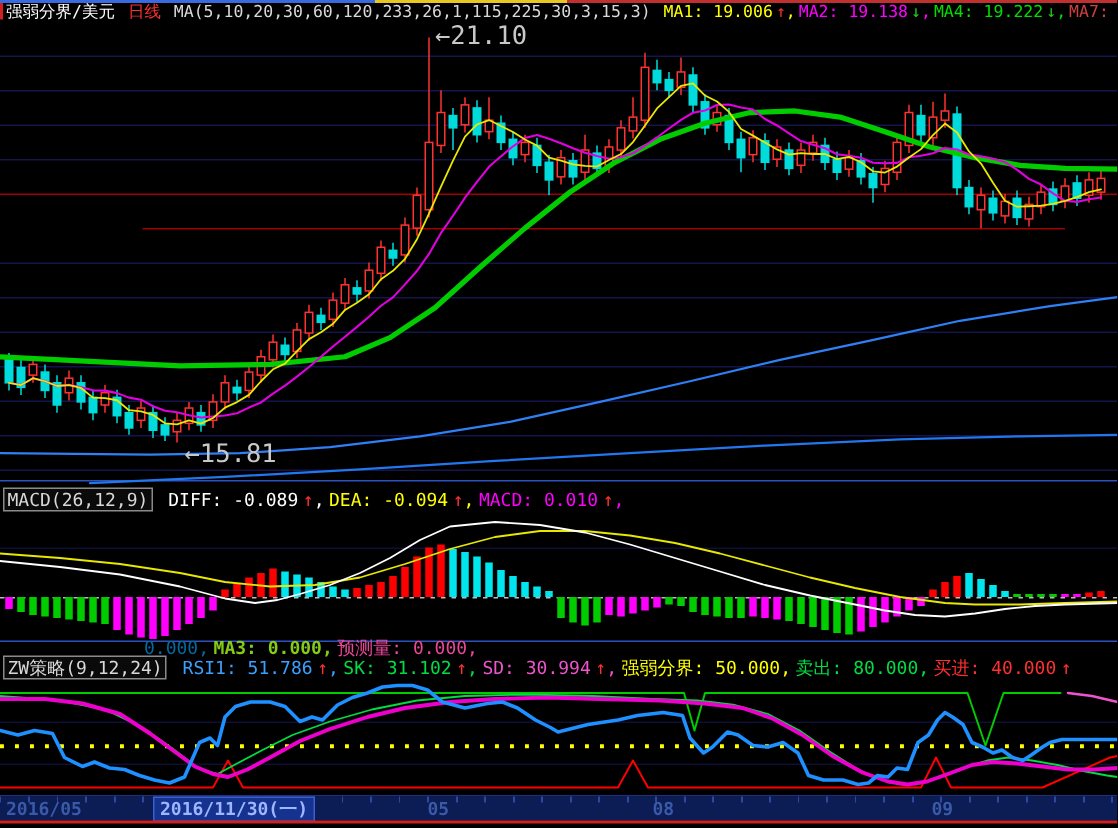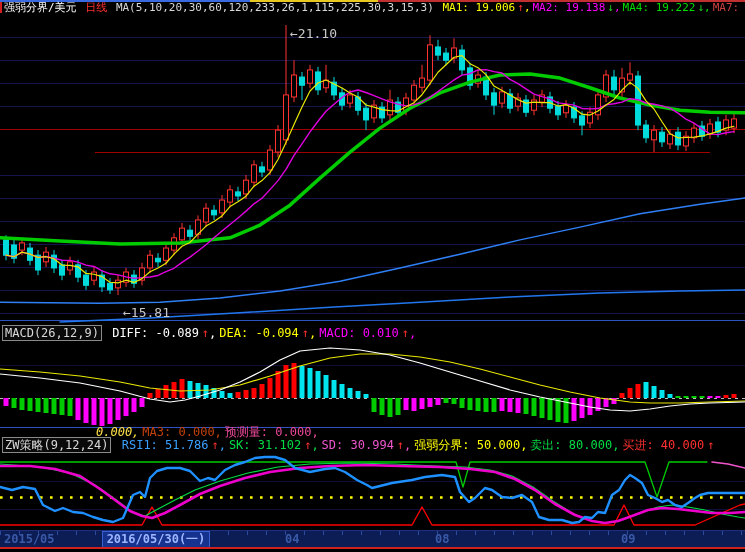--- a/index.html
+++ b/index.html
@@ -12,21 +12,21 @@
   .leftnotch{position:absolute;top:2px;left:0;width:2px;height:11px;background:#d02020;}
   .hdr{position:absolute;top:1px;left:4px;right:0;height:13px;white-space:nowrap;overflow:hidden;
        font-size:11px;line-height:13px;letter-spacing:0;}
   .hdr span{margin-right:2px;}
   .row{position:absolute;white-space:nowrap;font-size:12px;line-height:13px;z-index:3;}
   .row span{margin-right:3px;}
   .boxlabel{border:1px solid #8a8a8a;background:#0a0a0a;color:#d8d8d8;padding:0 2px;}
   #chart-svg{position:absolute;top:0;left:0;z-index:1;}
   .title{position:absolute;left:28px;top:30px;color:#ffff00;font-size:21px;font-weight:bold;
          z-index:2;font-family:"DejaVu Sans",sans-serif;}
-  .ann{position:absolute;color:#c8c8c8;font-size:13px;z-index:2;margin-top:12px;}
+  .ann{position:absolute;color:#c8c8c8;font-size:17px;z-index:2;}
   .axis{position:absolute;left:0;top:531px;width:745px;height:16px;background:#0c1c55;z-index:2;}
   .axis-ticks{position:absolute;top:0;left:0;right:0;height:4px;
               background:repeating-linear-gradient(90deg,#2a4aa0 0 1px,transparent 1px 19px);}
   .axis .lbl{position:absolute;top:1px;font-size:12px;font-weight:bold;color:#3a5aa8;}
   .selbox{position:absolute;left:102px;top:0px;width:106px;height:15px;background:#16328f;
           border:1px solid #3a5fd0;color:#9db6ff;font-size:12px;font-weight:bold;
           text-align:center;line-height:14px;}
   .botline{position:absolute;left:0;top:547px;width:745px;height:2px;background:#d02020;z-index:2;}
 </style>
 </head>
@@ -365,30 +365,30 @@
     </svg>
 
   <div class="ann" style="left:290px;top:14px;">←21.10</div>
   <div class="ann" style="left:123px;top:293px;">←15.81</div>
 
   <div class="row" style="left:2px;top:327px;">
     <span class="boxlabel">MACD(26,12,9)</span>
     <span id="macd-values"><span style="color: rgb(255, 255, 255);">DIFF: -0.089</span><span style="color: rgb(255, 48, 48); margin-right: 0px;">↑</span><span style="color: rgb(255, 255, 255);">,</span><span style="color: rgb(255, 255, 0);">DEA: -0.094</span><span style="color: rgb(255, 48, 48); margin-right: 0px;">↑</span><span style="color: rgb(255, 255, 0);">,</span><span style="color: rgb(255, 0, 255);">MACD: 0.010</span><span style="color: rgb(255, 48, 48); margin-right: 0px;">↑</span><span style="color: rgb(255, 0, 255);">,</span></span>
   </div>
 
-  <div class="row" style="left:96px;top:426px;" id="zw-row1"><span style="color: #fde047; font-style: italic;">0.000,</span><span style="color: #c2410c;">MA3: 0.000,</span><span style="color: #ec4899;">预测量: 0.000,</span></div>
+  <div class="row" style="left:96px;top:426px;" id="zw-row1"><span style="color: #0369a1;">0.000,</span><span style="color: #84cc16; font-weight: bold;">MA3: 0.000,</span><span style="color: #ec4899;">预测量: 0.000,</span></div>
 
   <div class="row" style="left:2px;top:439px;">
     <span class="boxlabel">ZW策略(9,12,24)</span>
     <span id="zw-values"><span style="color: rgb(58, 160, 255);">RSI1: 51.786</span><span style="color: rgb(255, 48, 48); margin-right: 0px;">↑</span><span style="color: rgb(58, 160, 255);">,</span><span style="color: rgb(0, 221, 68);">SK: 31.102</span><span style="color: rgb(255, 48, 48); margin-right: 0px;">↑</span><span style="color: rgb(0, 221, 68);">,</span><span style="color: rgb(238, 85, 204);">SD: 30.994</span><span style="color: rgb(255, 48, 48); margin-right: 0px;">↑</span><span style="color: rgb(238, 85, 204);">,</span><span style="color: rgb(255, 255, 0);">强弱分界: 50.000,</span><span style="color: rgb(0, 221, 68);">卖出: 80.000,</span><span style="color: rgb(255, 48, 48);">买进: 40.000</span><span style="color: rgb(255, 48, 48); margin-right: 0px;">↑</span></span>
   </div>
 
   <div class="axis">
     <div class="axis-ticks"></div>
-    <div class="lbl" style="left:4px;">2015/05</div>
-    <div class="selbox">2016/05/30(一)</div>
-    <div class="lbl" id="month-0" style="left: 285px;">04</div>
+    <div class="lbl" style="left:4px;">2016/05</div>
+    <div class="selbox">2016/11/30(一)</div>
+    <div class="lbl" id="month-0" style="left: 285px;">05</div>
     <div class="lbl" id="month-1" style="left: 435px;">08</div>
     <div class="lbl" id="month-2" style="left: 621px;">09</div>
   </div>
 
   <div class="botline"></div>
 </div>
 
 </body></html>

